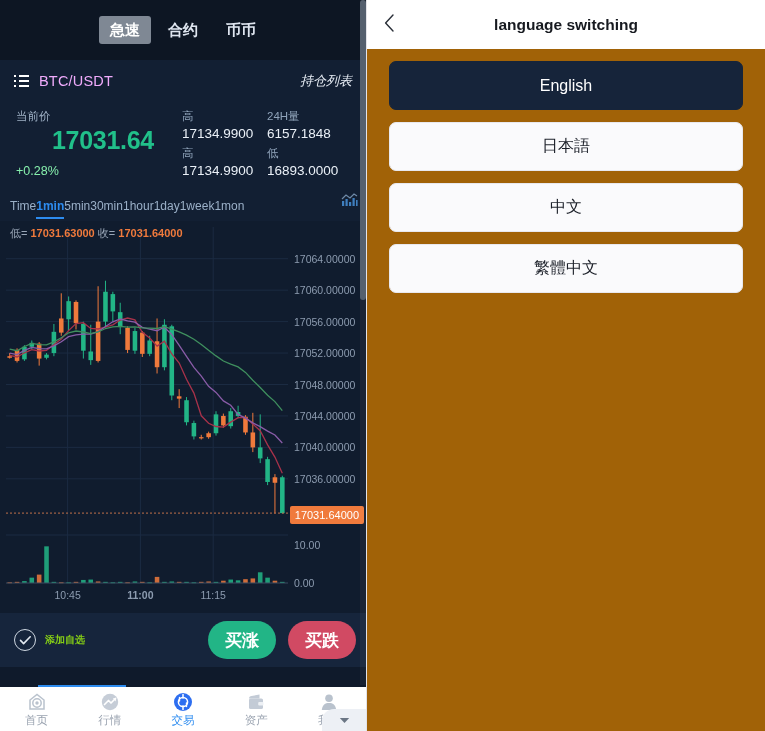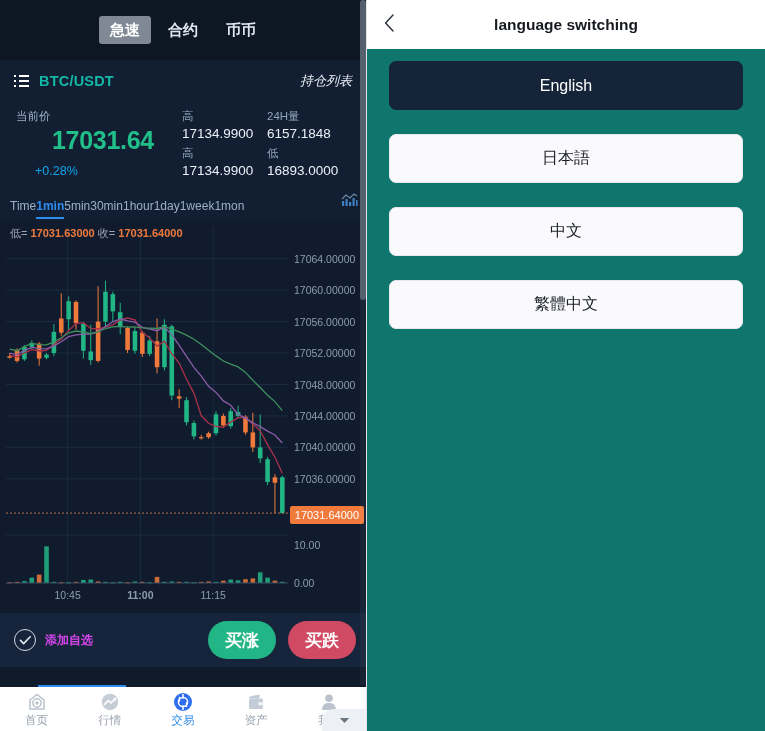--- a/index.html
+++ b/index.html
@@ -41,28 +41,28 @@
   #pair-left { display: flex; align-items: center; gap: 10px; }
   .list-icon { display: inline-block; width: 15px; height: 13px; }
   .list-icon i {
     display: block; height: 2px; background: #ffffff; margin-bottom: 3px;
     position: relative; margin-left: 5px;
   }
   .list-icon i::before {
     content: ""; position: absolute; left: -5px; top: 0;
     width: 2px; height: 2px; background: #ffffff;
   }
-  #pair-name { color: #14b8a6; font-size: 14.5px; font-weight: 700; letter-spacing: .2px; }
+  #pair-name { color: #f0abfc; font-size: 14.5px; font-weight: 400; letter-spacing: .2px; }
   #positions-link { color: #e8eef6; font-size: 13px; font-style: italic; }
 
   #stats-row { display: flex; align-items: flex-start; margin-top: 6px; }
   #price-col { width: 168px; padding-left: 2px; }
   .label-sm { color: #9fb1c6; font-size: 11.5px; line-height: 16px; }
   #last-price { color: #21c08a; font-size: 25px; font-weight: 700; line-height: 32px; letter-spacing: -.3px; margin-left: 36px; }
-  #price-change { color: #0ea5e9; font-size: 12.5px; line-height: 20px; margin-top: 5px; margin-left: 19px; }
+  #price-change { color: #86efac; font-size: 12.5px; line-height: 20px; margin-top: 5px; }
   #grid-col { flex: 1; display: grid; grid-template-columns: 1fr 1fr; row-gap: 2px; }
   .g-cell .gl { color: #8fa3ba; font-size: 11.5px; line-height: 16px; }
   .g-cell .gv { color: #eaf0f7; font-size: 13.5px; line-height: 19px; }
 
   
   #interval-bar {
     height: 28px; background: #121f33; display: flex; align-items: flex-start;
     padding: 0 8px 0 10px; 
   }
   .iv { color: #9bb0c8; font-size: 12px; position: relative; line-height: 26px; }
@@ -90,21 +90,21 @@
   #action-bar {
     height: 54px; background: #16253c; display: flex; align-items: center;
     padding: 0 10px 0 14px;
   }
   #fav { display: flex; align-items: center; gap: 9px; }
   #fav-circle {
     width: 22px; height: 22px; border-radius: 50%; border: 1.5px solid #cdd6e0;
     display: flex; align-items: center; justify-content: center;
   }
   #fav-circle svg { display: block; }
-  #fav-label { color: #d946ef; font-size: 12px; font-weight: 700; }
+  #fav-label { color: #84cc16; font-size: 10px; font-weight: 700; }
   #action-btns { margin-left: auto; display: flex; gap: 12px; }
   .act-btn {
     width: 68px; height: 38px; border-radius: 19px; border: none;
     color: #ffffff; font-size: 17px; font-weight: 700; cursor: pointer;
     font-family: inherit;
   }
   #buy-up { background: #22b586; }
   #buy-down { background: #d14a63; }
 
   
@@ -137,36 +137,36 @@
     position: absolute; right: 0; top: 0; width: 6px; height: 685px;
     background: rgba(255,255,255,0.04);
   }
   #left-scrollbar .thumb {
     position: absolute; left: 0; top: 0; width: 6px; height: 300px;
     background: #55606e; border-radius: 3px;
   }
 
   
   #right-panel {
-    position: relative; flex: 1; height: 731px; background: #0f766e;
+    position: relative; flex: 1; height: 731px; background: #a16207;
     border-left: 1px solid #e3e3e8;
   }
   #rp-header {
     height: 49px; background: #ffffff; display: flex; align-items: center;
     position: relative;
   }
   #back-btn {
     width: 44px; height: 49px; display: flex; align-items: center;
     justify-content: center; cursor: pointer;
   }
   #rp-title {
     position: absolute; left: 0; right: 0; text-align: center;
     font-size: 15.5px; font-weight: 700; color: #171a20; pointer-events: none;
   }
-  #lang-list { padding: 12px 22px 0 22px; display: flex; flex-direction: column; gap: 24px; }
+  #lang-list { padding: 12px 22px 0 22px; display: flex; flex-direction: column; gap: 12px; }
   .lang-btn {
     height: 49px; border-radius: 7px; display: flex; align-items: center;
     justify-content: center; font-size: 16px; cursor: pointer;
     background: #fafafc; border: 1px solid #e8e8ee; color: #1c2029;
     font-family: inherit;
   }
   .lang-btn.selected { background: #16243a; border-color: #16243a; color: #ffffff; }
 </style>
 </head>
 <body>

